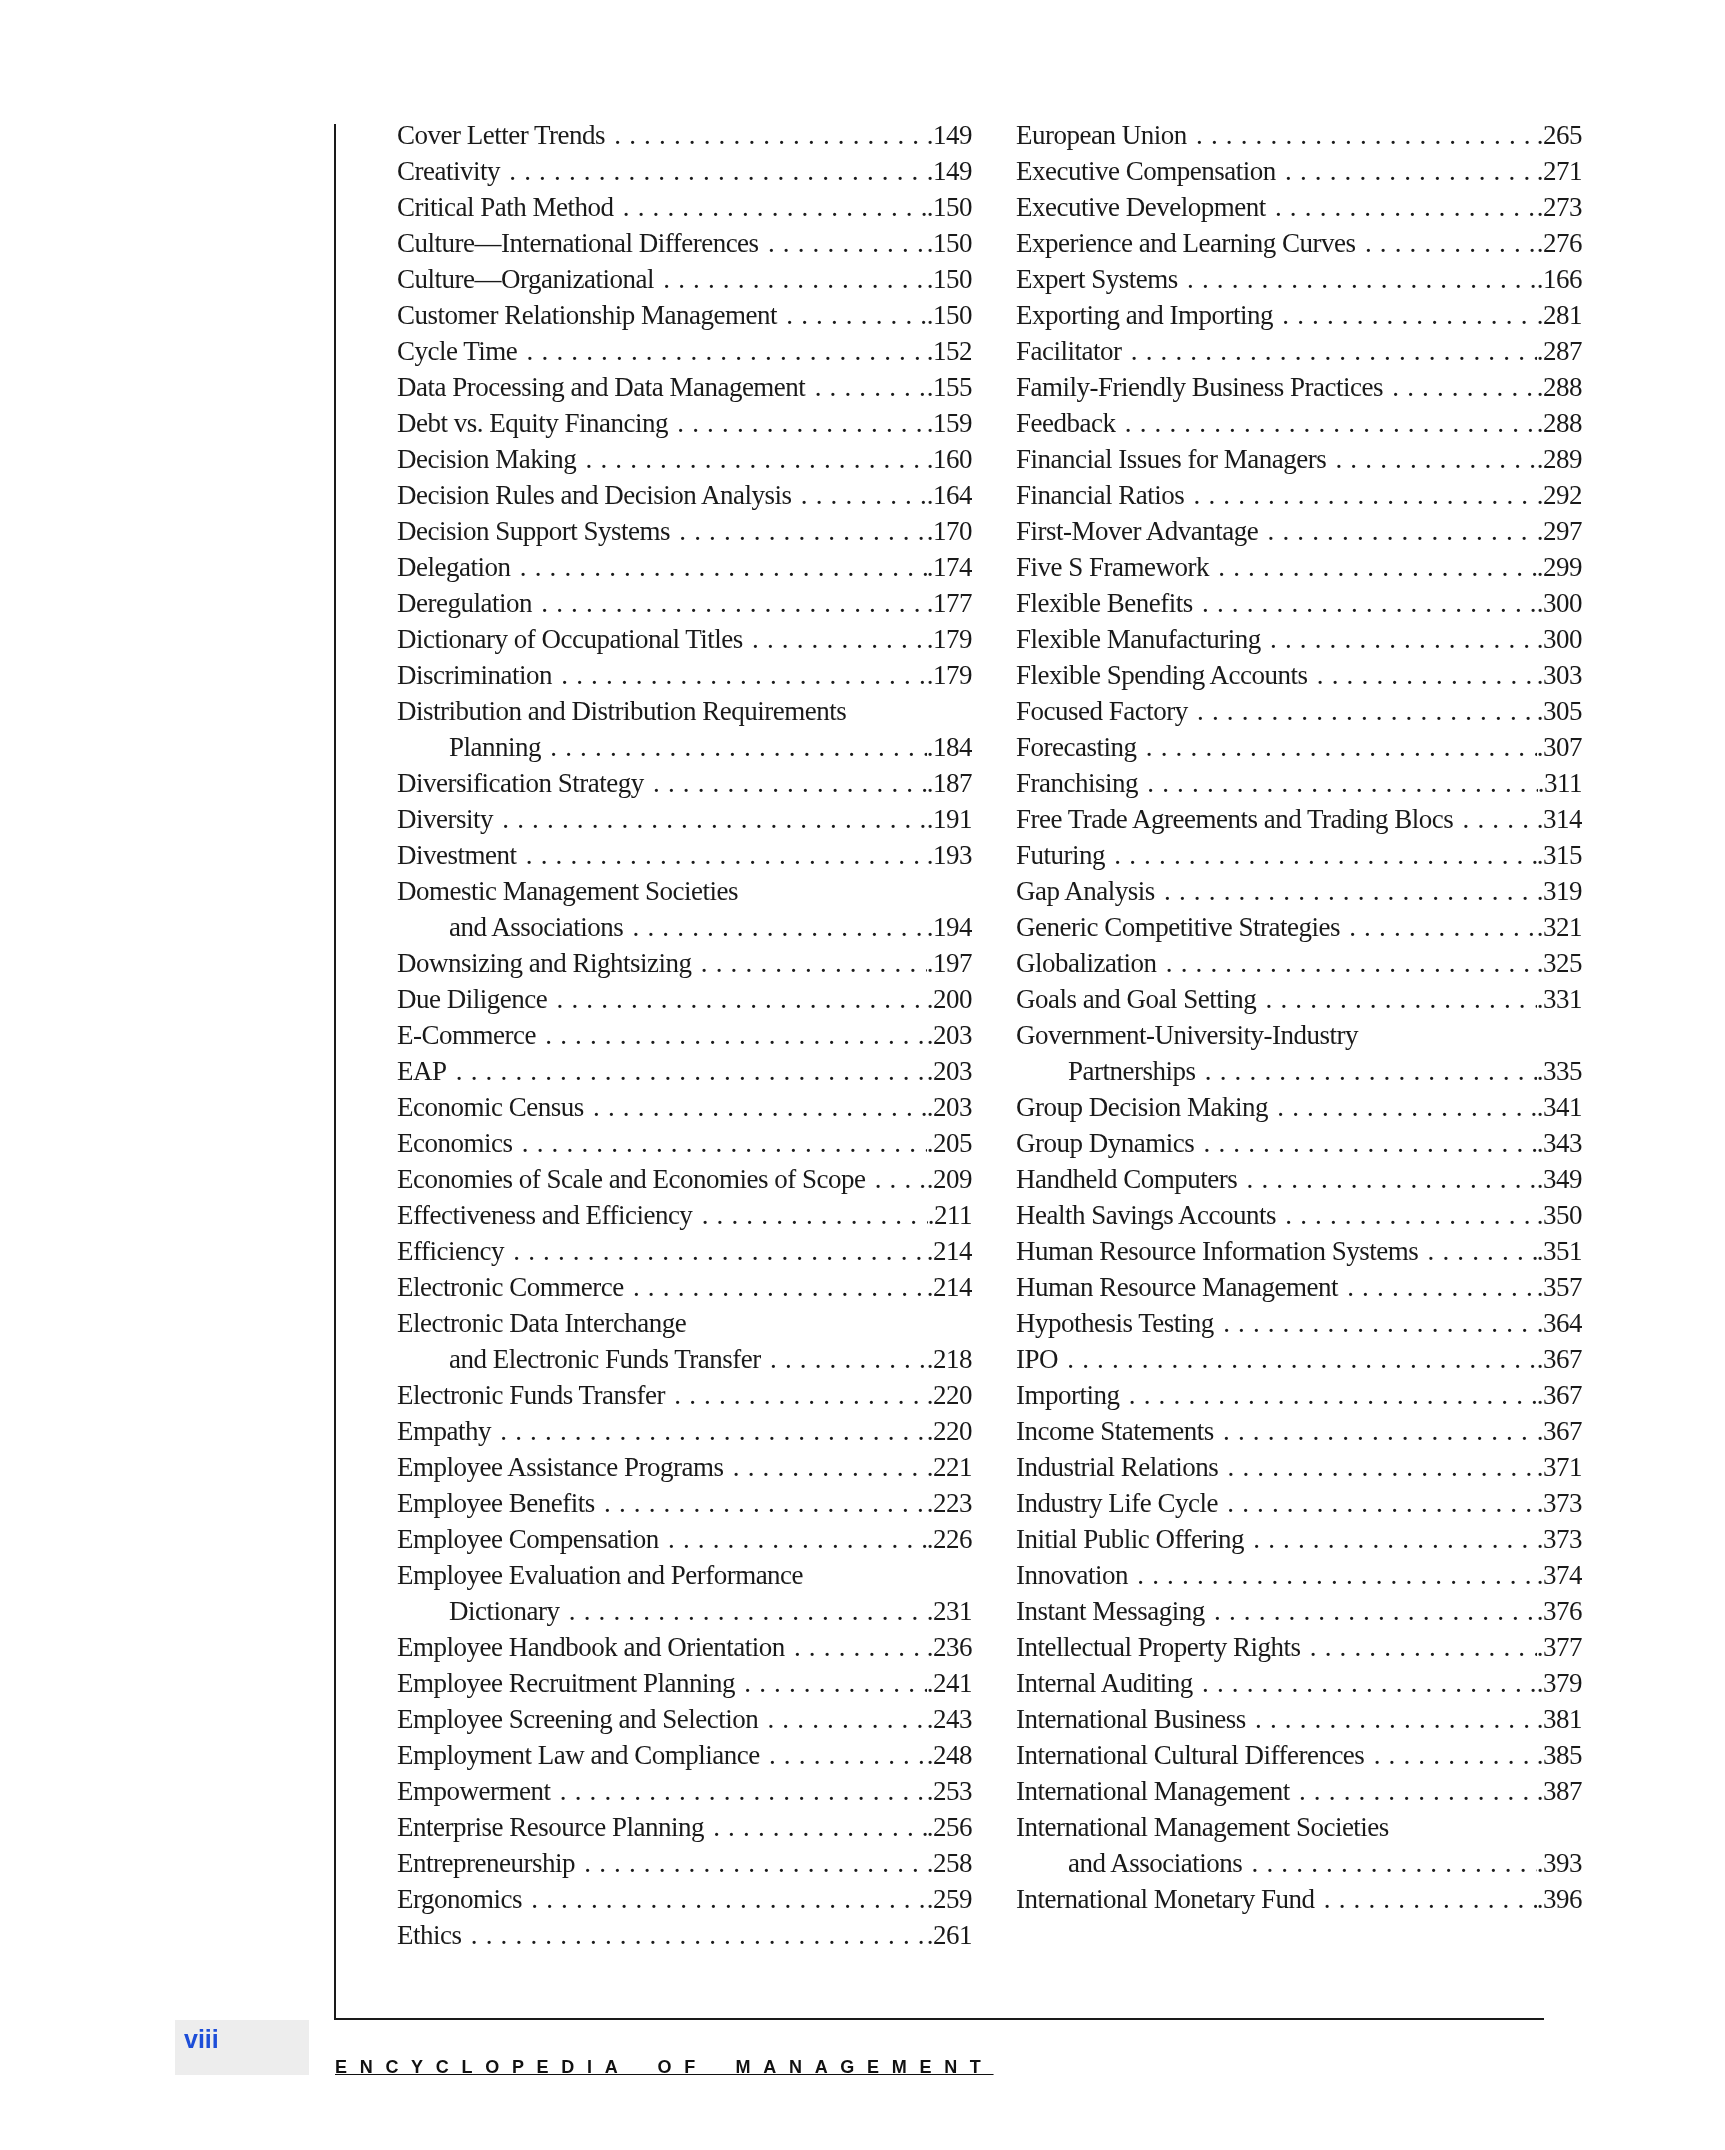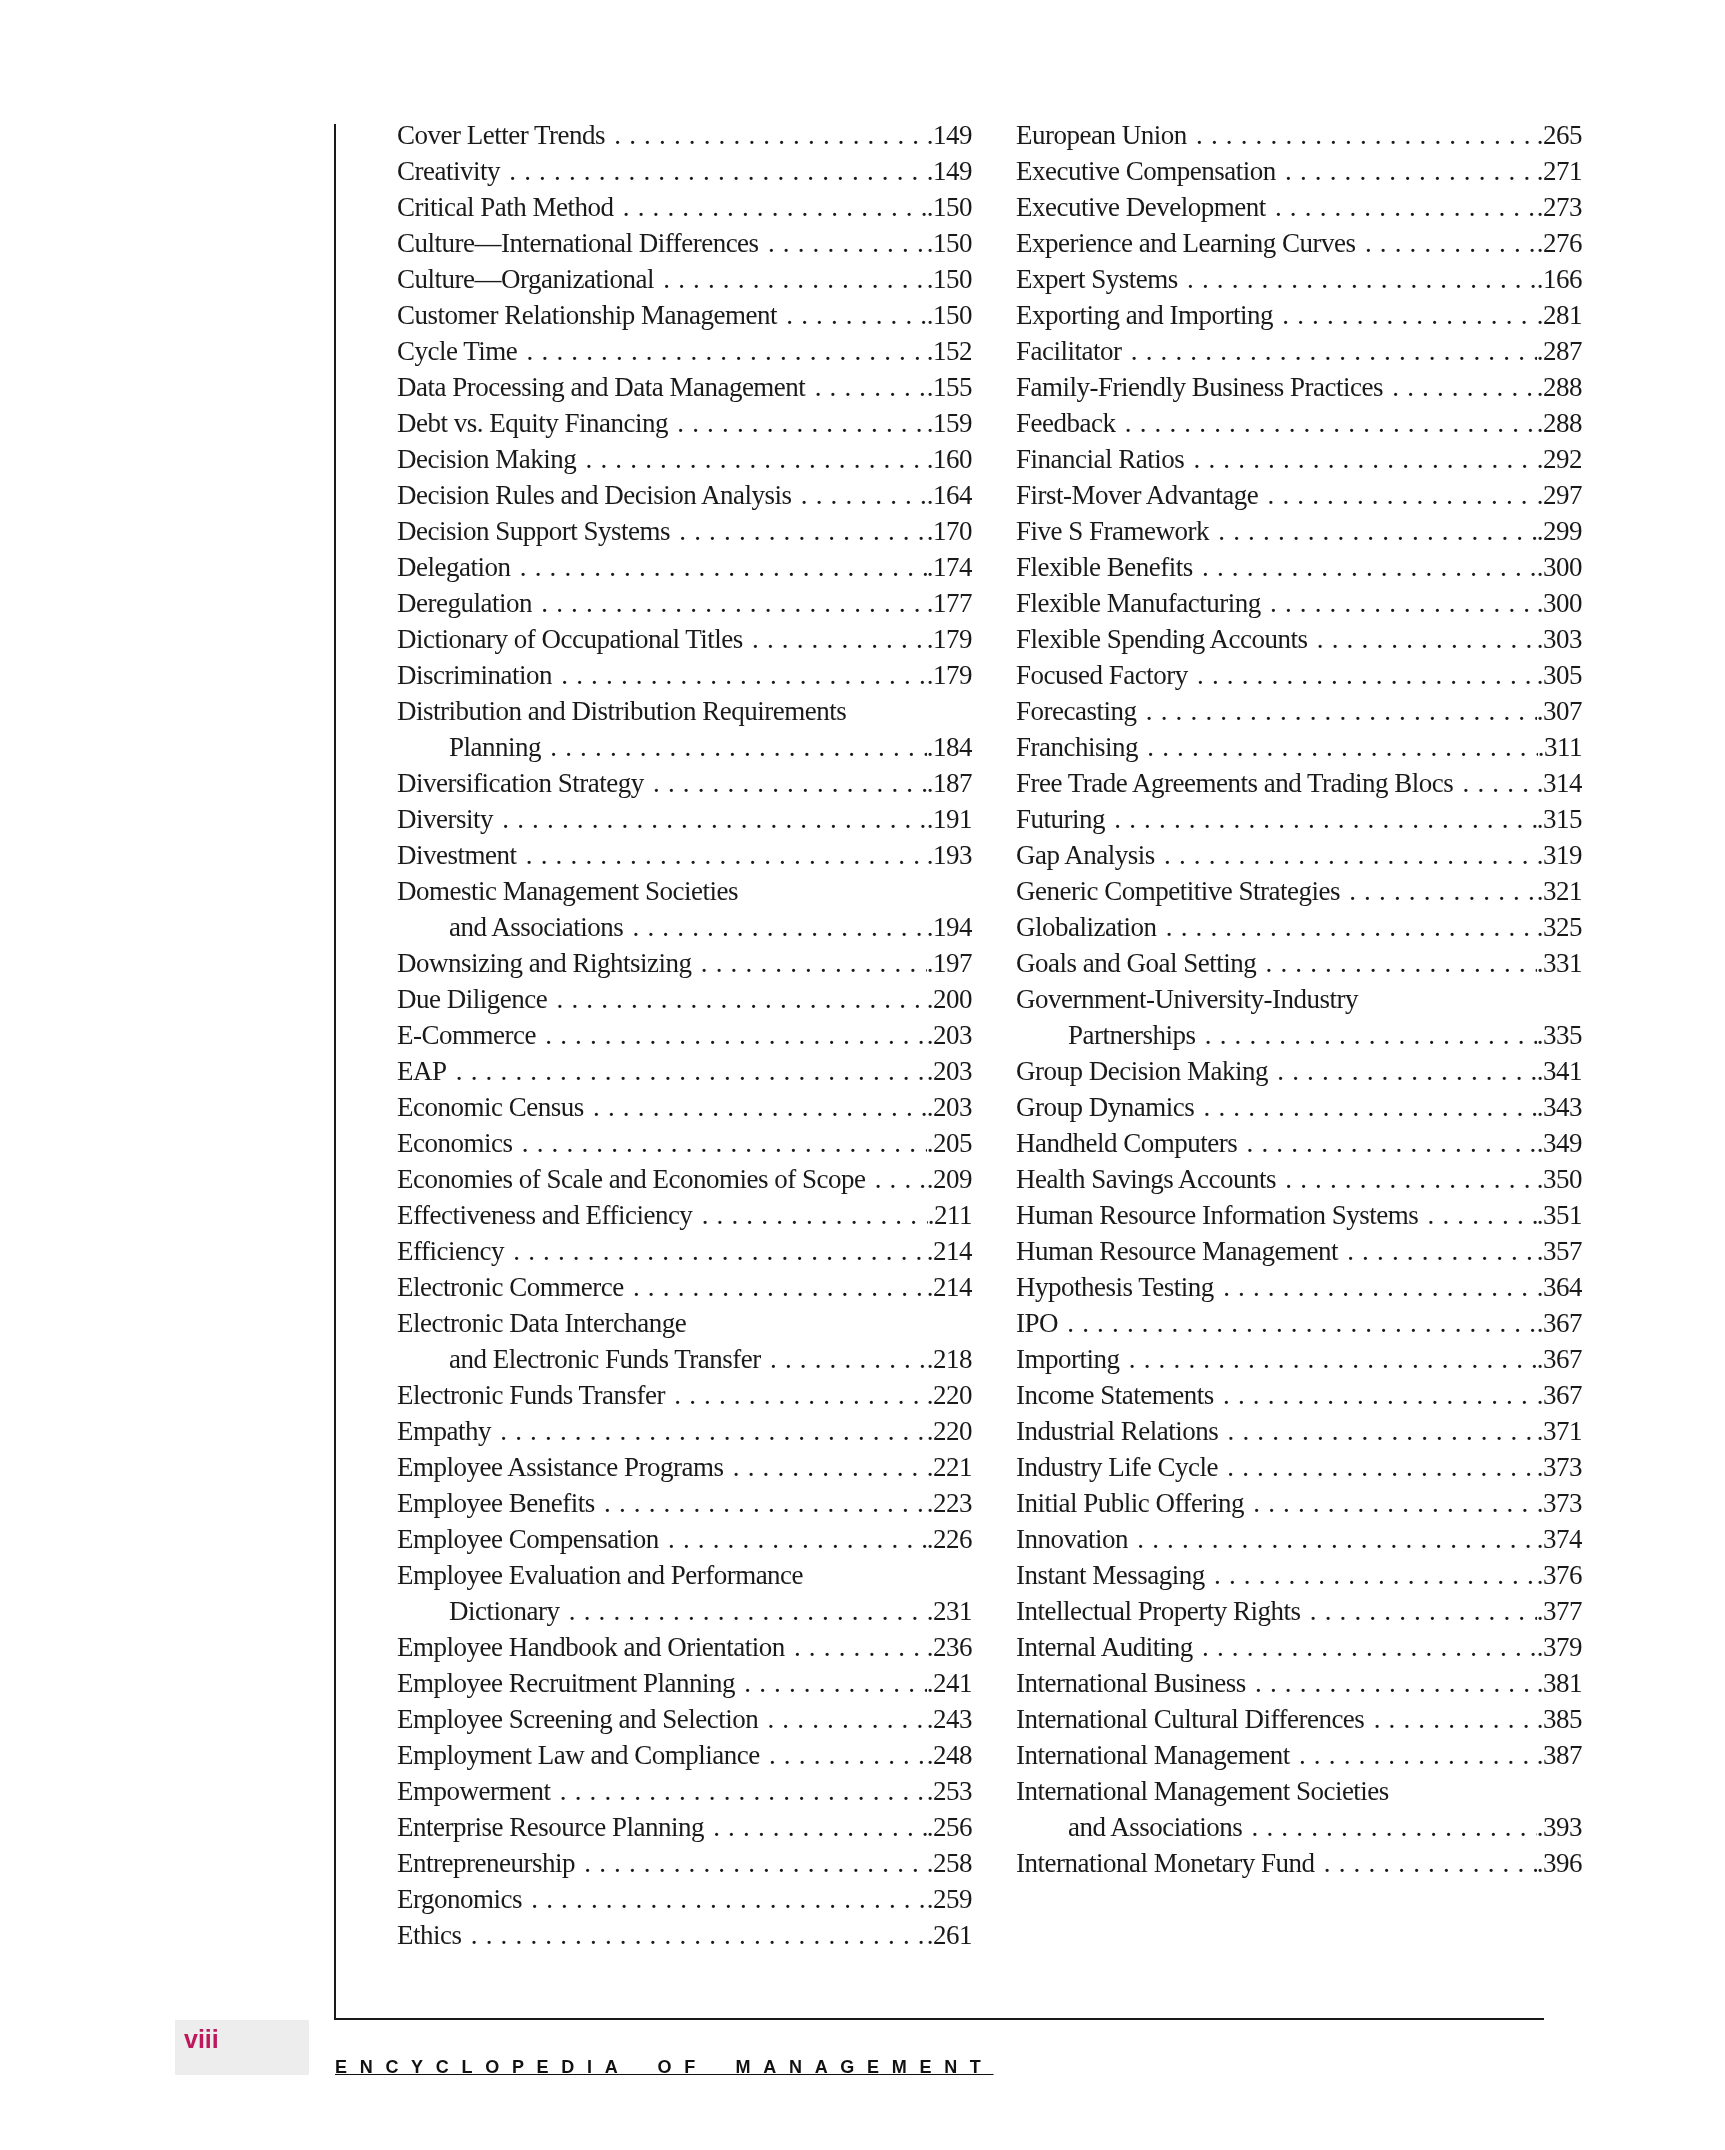--- a/index.html
+++ b/index.html
@@ -75,21 +75,21 @@
     background: #ededed;
   }
   .folio {
     position: absolute;
     left: 184px;
     top: 2026px;
     font-family: "Liberation Sans", "DejaVu Sans", sans-serif;
     font-weight: bold;
     font-size: 25px;
     line-height: 27px;
-    color: #be185d;
+    color: #1d4ed8;
   }
   .book-title {
     position: absolute;
     left: 335px;
     top: 2057px;
     font-family: "Liberation Sans", "DejaVu Sans", sans-serif;
     font-weight: bold;
     font-size: 18px;
     letter-spacing: 12.7px;
     word-spacing: 10px;
@@ -458,20 +458,25 @@
     <span class="leader"></span>
     <span class="num">288</span>
   </div>
 
   <div class="row">
     <span class="t">Feedback</span>
     <span class="leader"></span>
     <span class="num">288</span>
   </div>
 
+  <div class="row">
+    <span class="t">Financial Issues for Managers</span>
+    <span class="leader"></span>
+    <span class="num">289</span>
+  </div>
 
   <div class="row">
     <span class="t">Financial Ratios</span>
     <span class="leader"></span>
     <span class="num">292</span>
   </div>
 
   <div class="row">
     <span class="t">First-Mover Advantage</span>
     <span class="leader"></span>

